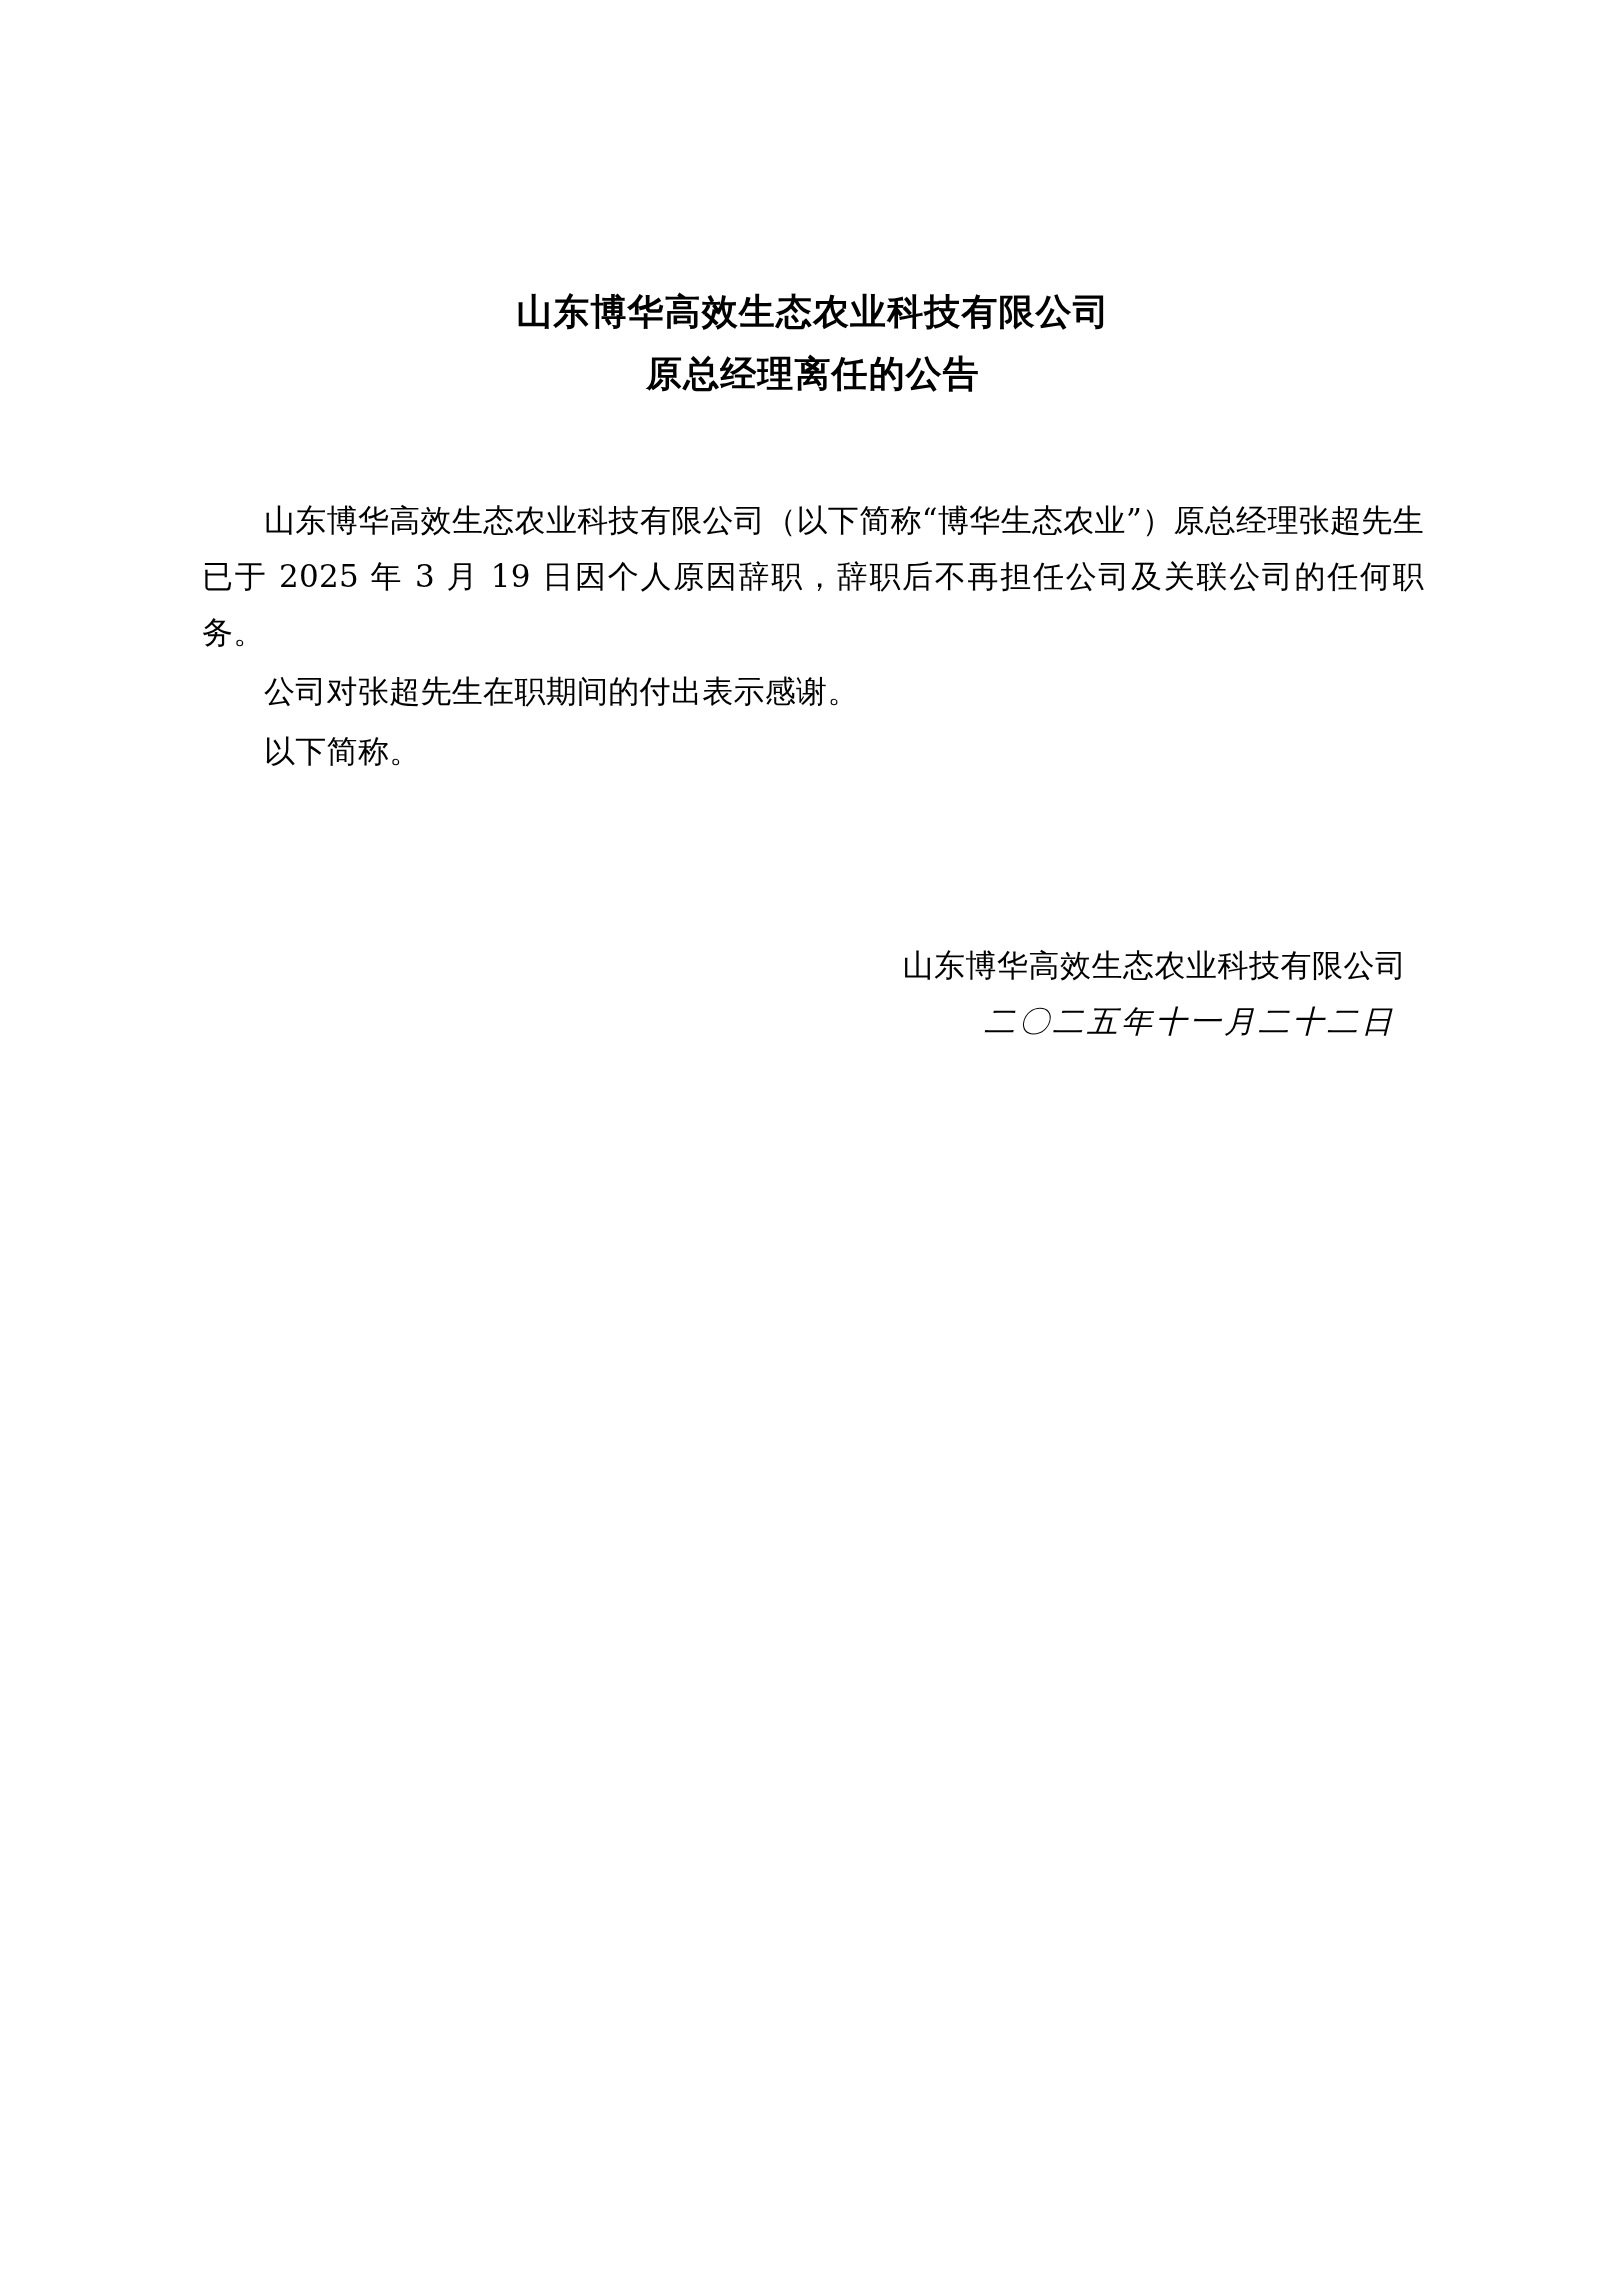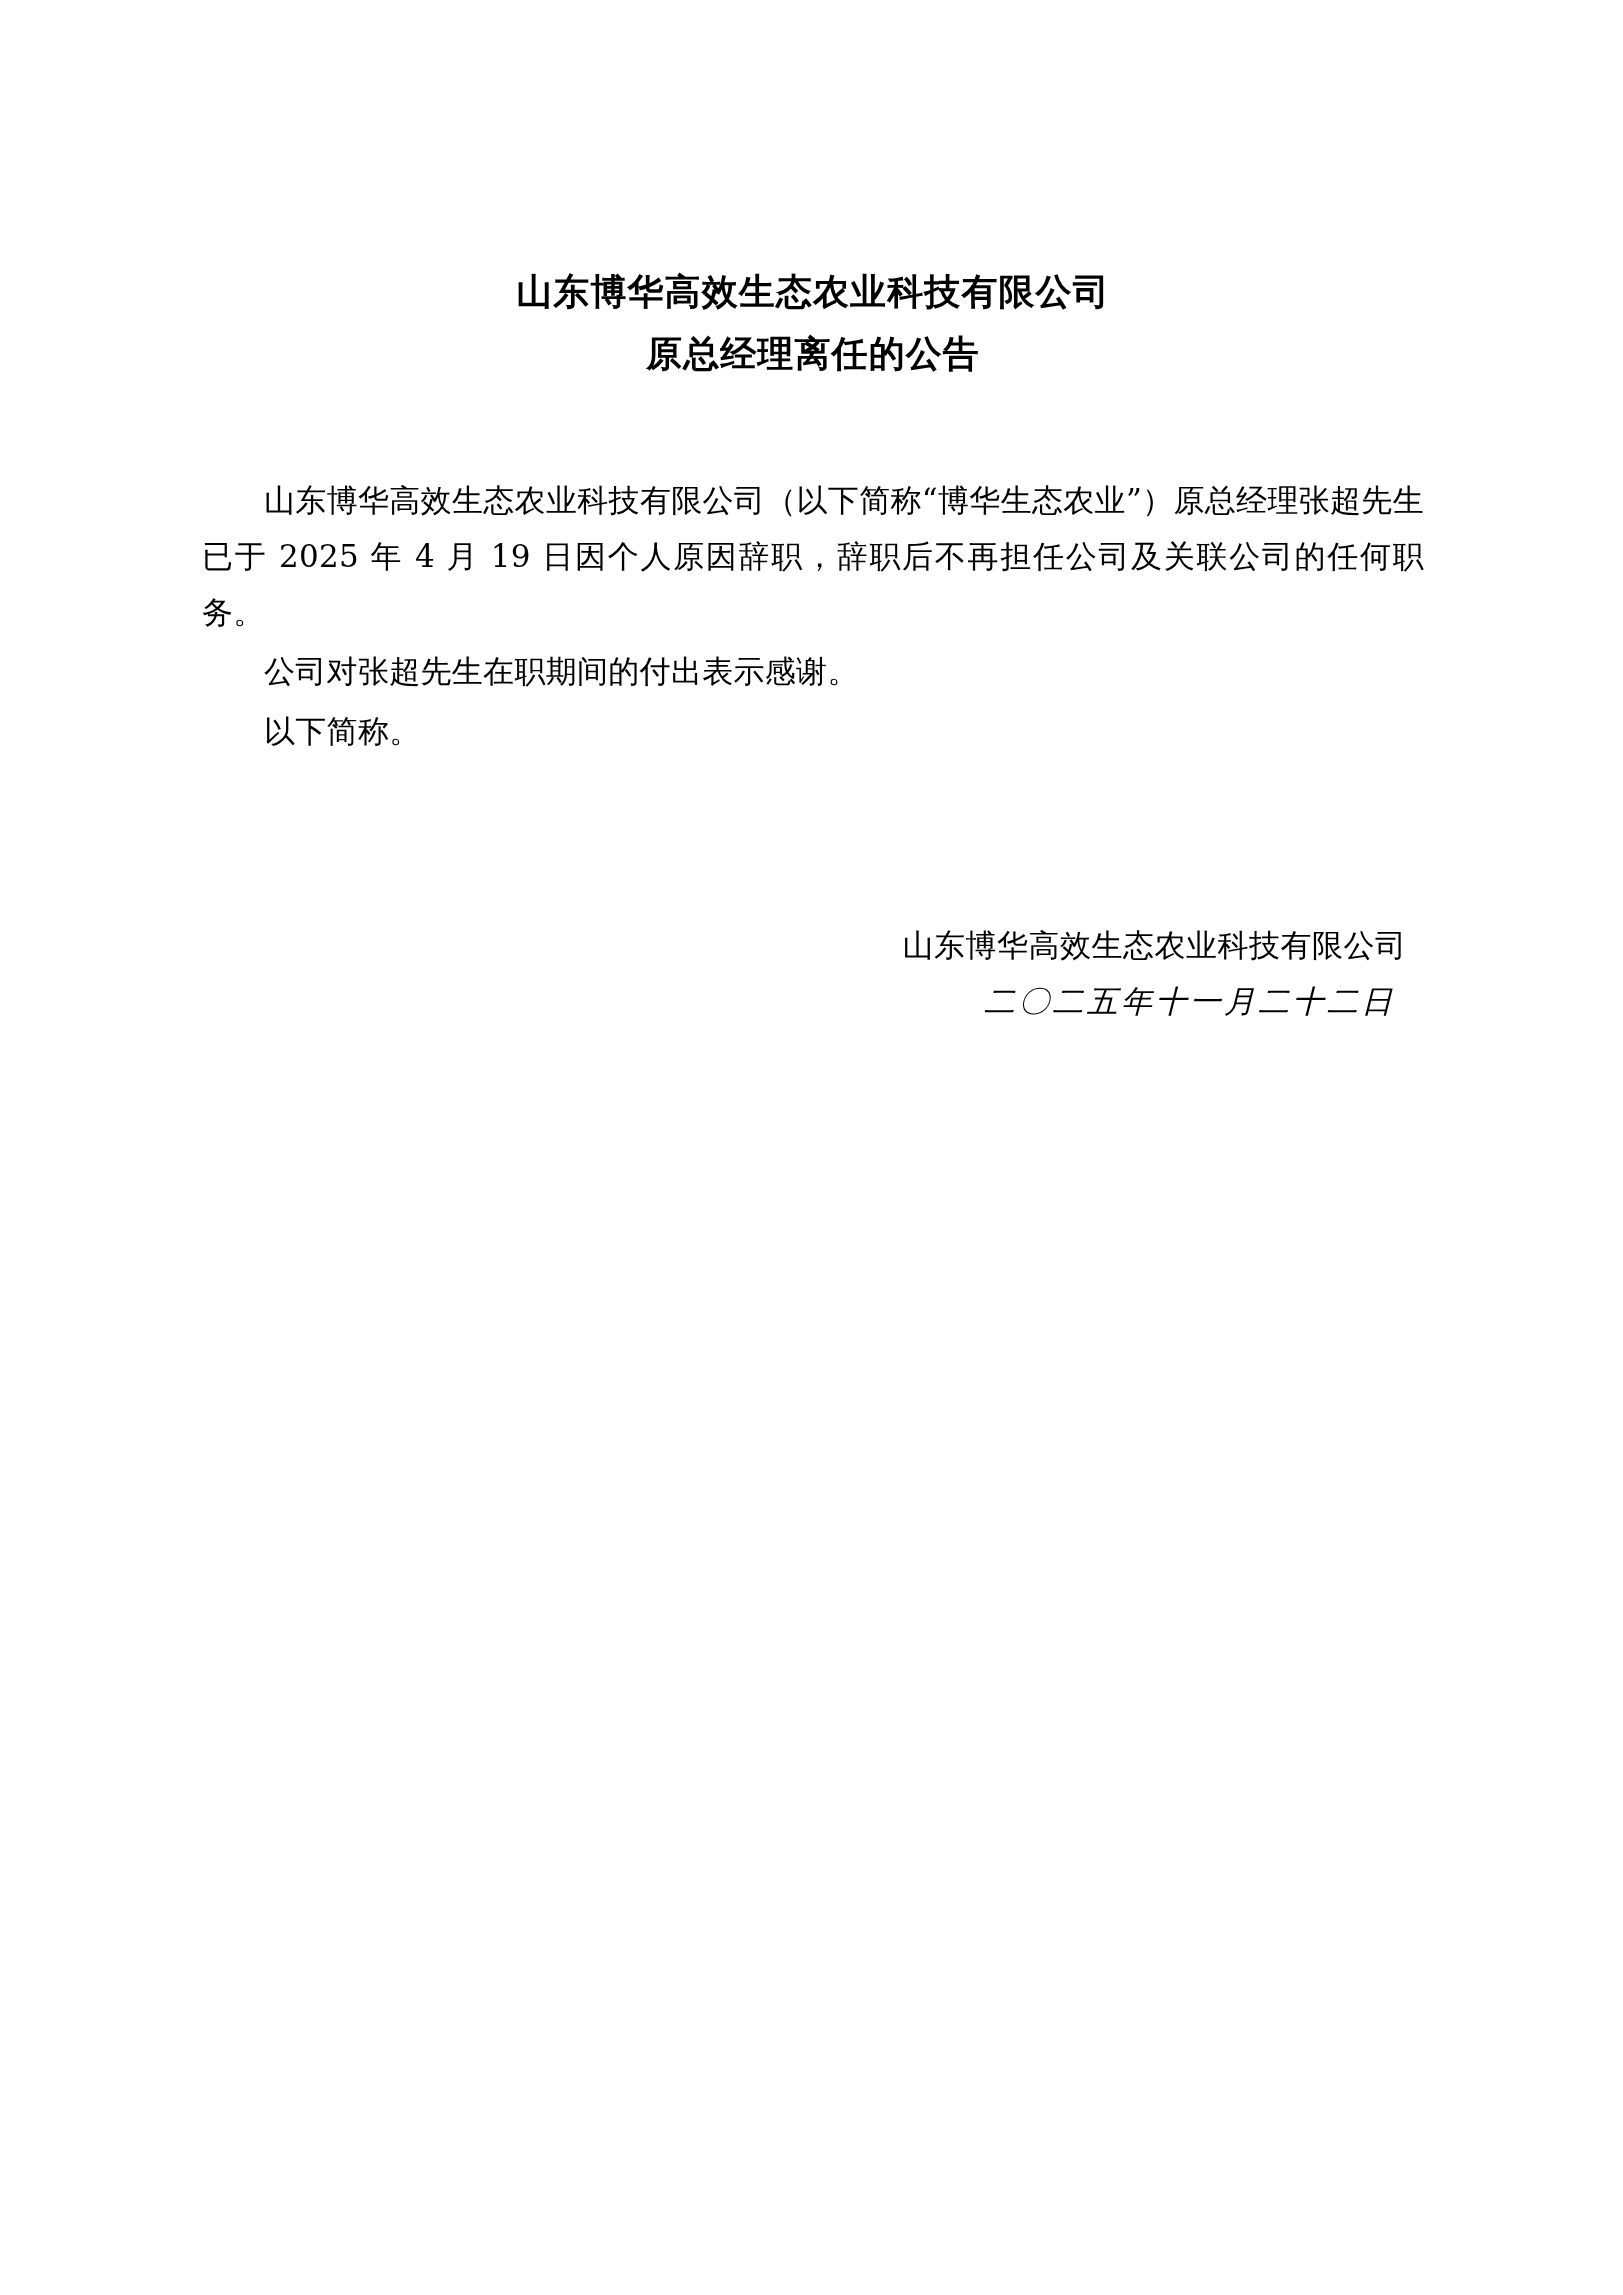--- a/index.html
+++ b/index.html
@@ -14,20 +14,21 @@
     color: #000000;
     -webkit-font-smoothing: antialiased;
   }
   .page {
     position: relative;
     width: 1623px;
     height: 2271px;
     background: #ffffff;
     box-sizing: border-box;
     padding: 0;
+    margin-top: 20px;
   }
   .content {
     position: absolute;
     left: 202px;
     top: 273px;
     width: 1222px;
   }
   .doc-title {
     text-align: center;
     font-size: 36px;
@@ -80,21 +81,21 @@
 
 <div class="page">
   <div class="content">
 
     <div class="doc-title">
       <span class="line1">山东博华高效生态农业科技有限公司</span>
       <span class="line2">原总经理离任的公告</span>
     </div>
 
     <div class="body-block">
-      <p class="para">山东博华高效生态农业科技有限公司（以下简称“博华生态农业”）原总经理张超先生已于 2025 年 4 月 19 日因个人原因辞职，辞职后不再担任公司及关联公司的任何职务。</p>
+      <p class="para">山东博华高效生态农业科技有限公司（以下简称“博华生态农业”）原总经理张超先生已于 2025 年 3 月 19 日因个人原因辞职，辞职后不再担任公司及关联公司的任何职务。</p>
       <p class="para">公司对张超先生在职期间的付出表示感谢。</p>
       <p class="para">以下简称。</p>
     </div>
 
     <div class="sign-block">
       <span class="sign-line">山东博华高效生态农业科技有限公司</span>
       <span class="sign-date">二〇二五年十一月二十二日</span>
     </div>
 
   </div>

